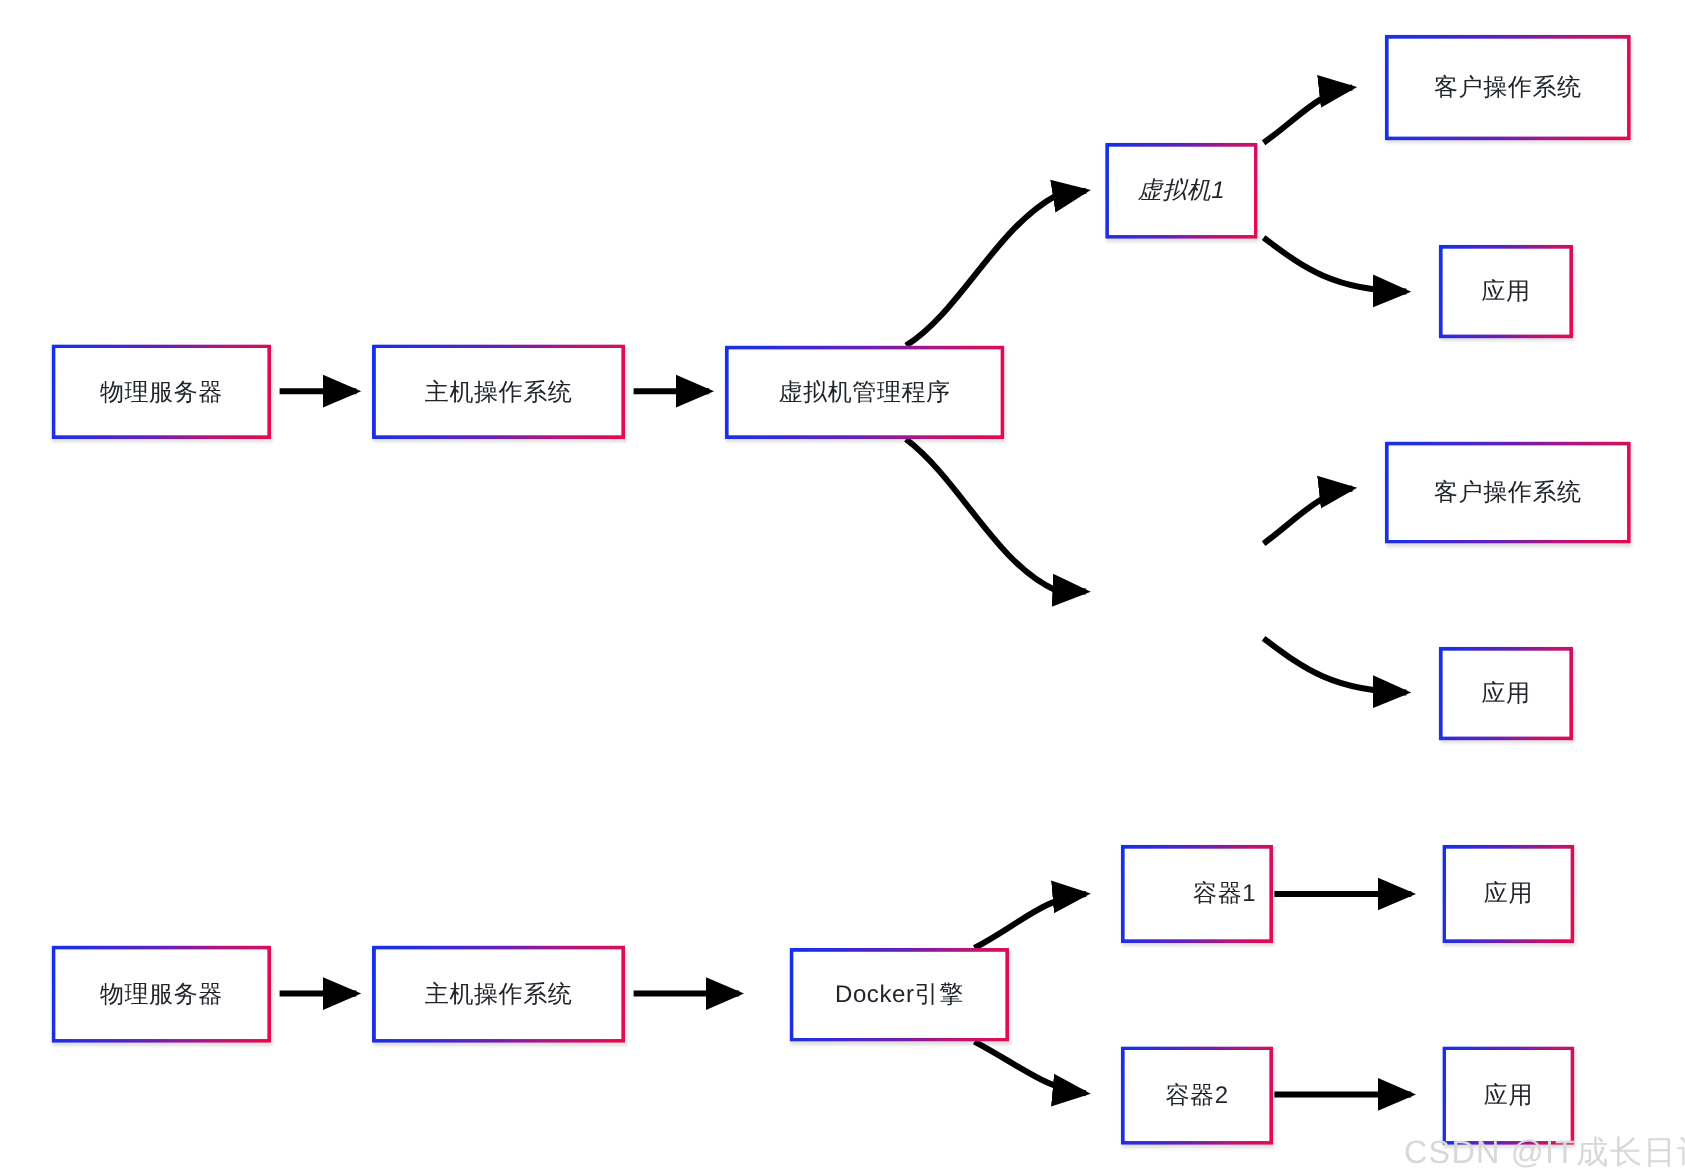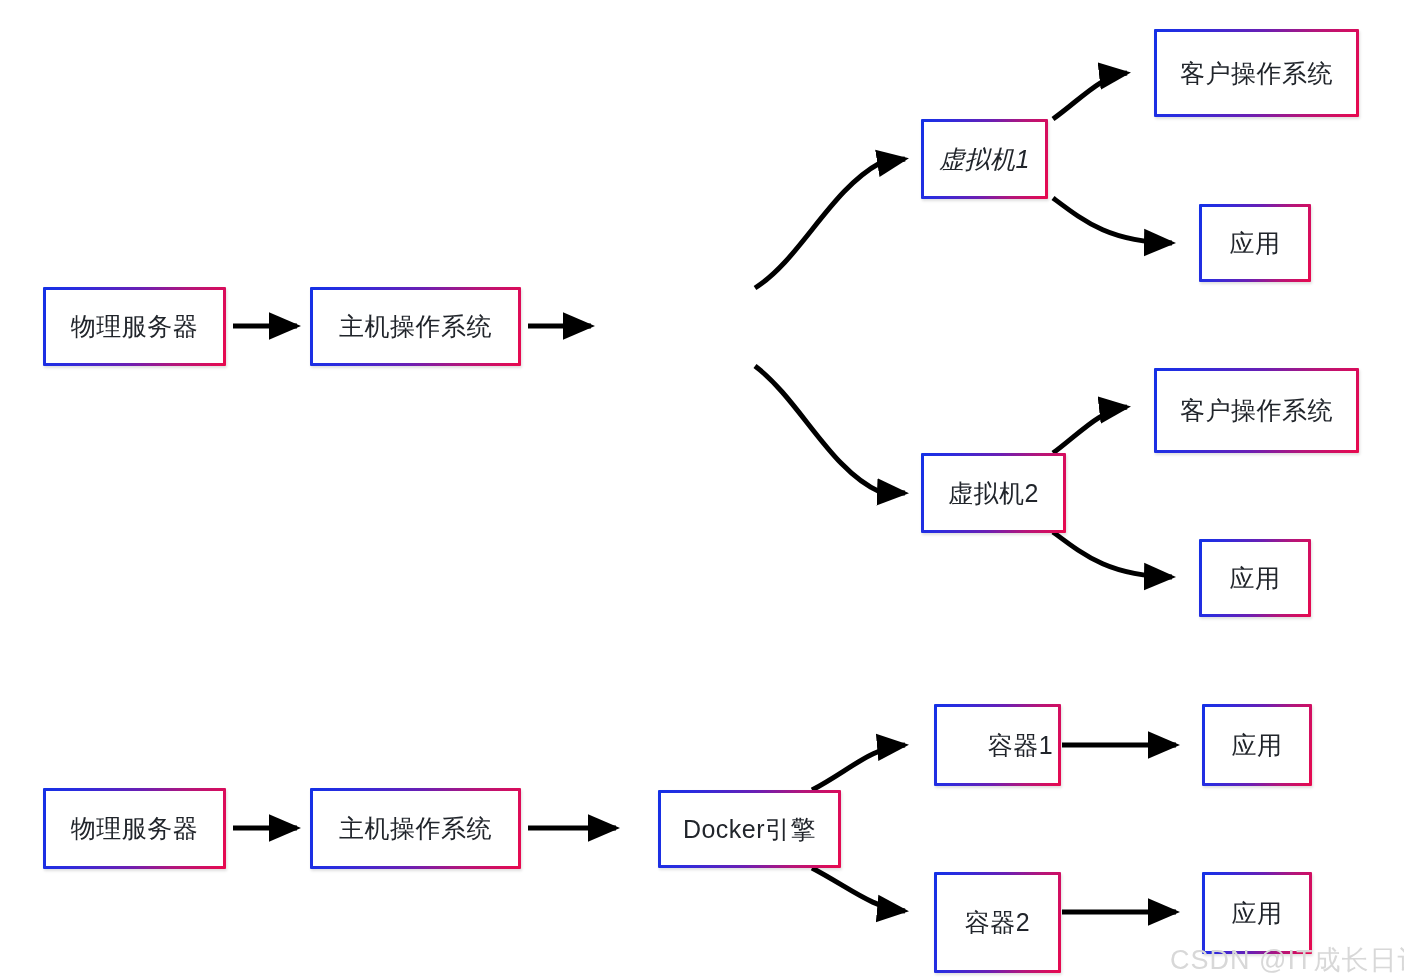--- a/index.html
+++ b/index.html
@@ -38,21 +38,21 @@
     
     background-image:
       linear-gradient(#ffffff, #ffffff),
       linear-gradient(100deg, #1431E6 0%, #2B2CDF 18%, #6A1FB4 50%, #B4157A 74%, #E8094E 100%);
     background-origin: border-box;
     background-clip: padding-box, border-box;
     box-shadow: 1px 2px 3px rgba(0,0,0,0.13);
   }
   .node .label {
     color: #21252b;
-    font-size: 25px;
+    font-size: 20px;
     line-height: 1;
     letter-spacing: 0.5px;
     white-space: nowrap;
     -webkit-font-smoothing: antialiased;
   }
   .watermark {
     position: absolute;
     color: #d8d8d8;
     font-size: 27px;
     letter-spacing: 1px;
@@ -90,28 +90,28 @@
   </svg>
 
   <div class="node" style="left: 43px; top: 287px; width: 183px; height: 79px;">
     <span class="label">物理服务器</span>
   </div>
 
   <div class="node" style="left: 310px; top: 287px; width: 211px; height: 79px;">
     <span class="label">主机操作系统</span>
   </div>
 
+  <div class="node" style="left: 604px; top: 288px; width: 233px; height: 78px;">
+    <span class="label">虚拟机管理程序</span>
+  </div>
 
   <div class="node" style="left: 921px; top: 119px; width: 127px; height: 80px; font-style: italic;">
     <span class="label">虚拟机1</span>
   </div>
 
-  <div class="node" style="left: 921px; top: 453px; width: 145px; height: 80px;">
-    <span class="label">虚拟机2</span>
-  </div>
 
   <div class="node" style="left: 1154px; top: 29px; width: 205px; height: 88px;">
     <span class="label">客户操作系统</span>
   </div>
 
   <div class="node" style="left: 1154px; top: 368px; width: 205px; height: 85px;">
     <span class="label">客户操作系统</span>
   </div>
 
   <div class="node" style="left: 1199px; top: 204px; width: 112px; height: 78px;">
@@ -131,21 +131,21 @@
   </div>
 
   <div class="node" style="left: 658px; top: 790px; width: 183px; height: 78px;">
     <span class="label">Docker引擎</span>
   </div>
 
   <div class="node" style="left: 934px; top: 704px; width: 127px; height: 82px; padding-left: 46px;">
     <span class="label">容器1</span>
   </div>
 
-  <div class="node" style="left: 934px; top: 872px; width: 127px; height: 101px;">
+  <div class="node" style="left: 934px; top: 872px; width: 127px; height: 82px;">
     <span class="label">容器2</span>
   </div>
 
   <div class="node" style="left: 1202px; top: 704px; width: 110px; height: 82px;">
     <span class="label">应用</span>
   </div>
 
   <div class="node" style="left: 1202px; top: 872px; width: 110px; height: 82px;">
     <span class="label">应用</span>
   </div>

